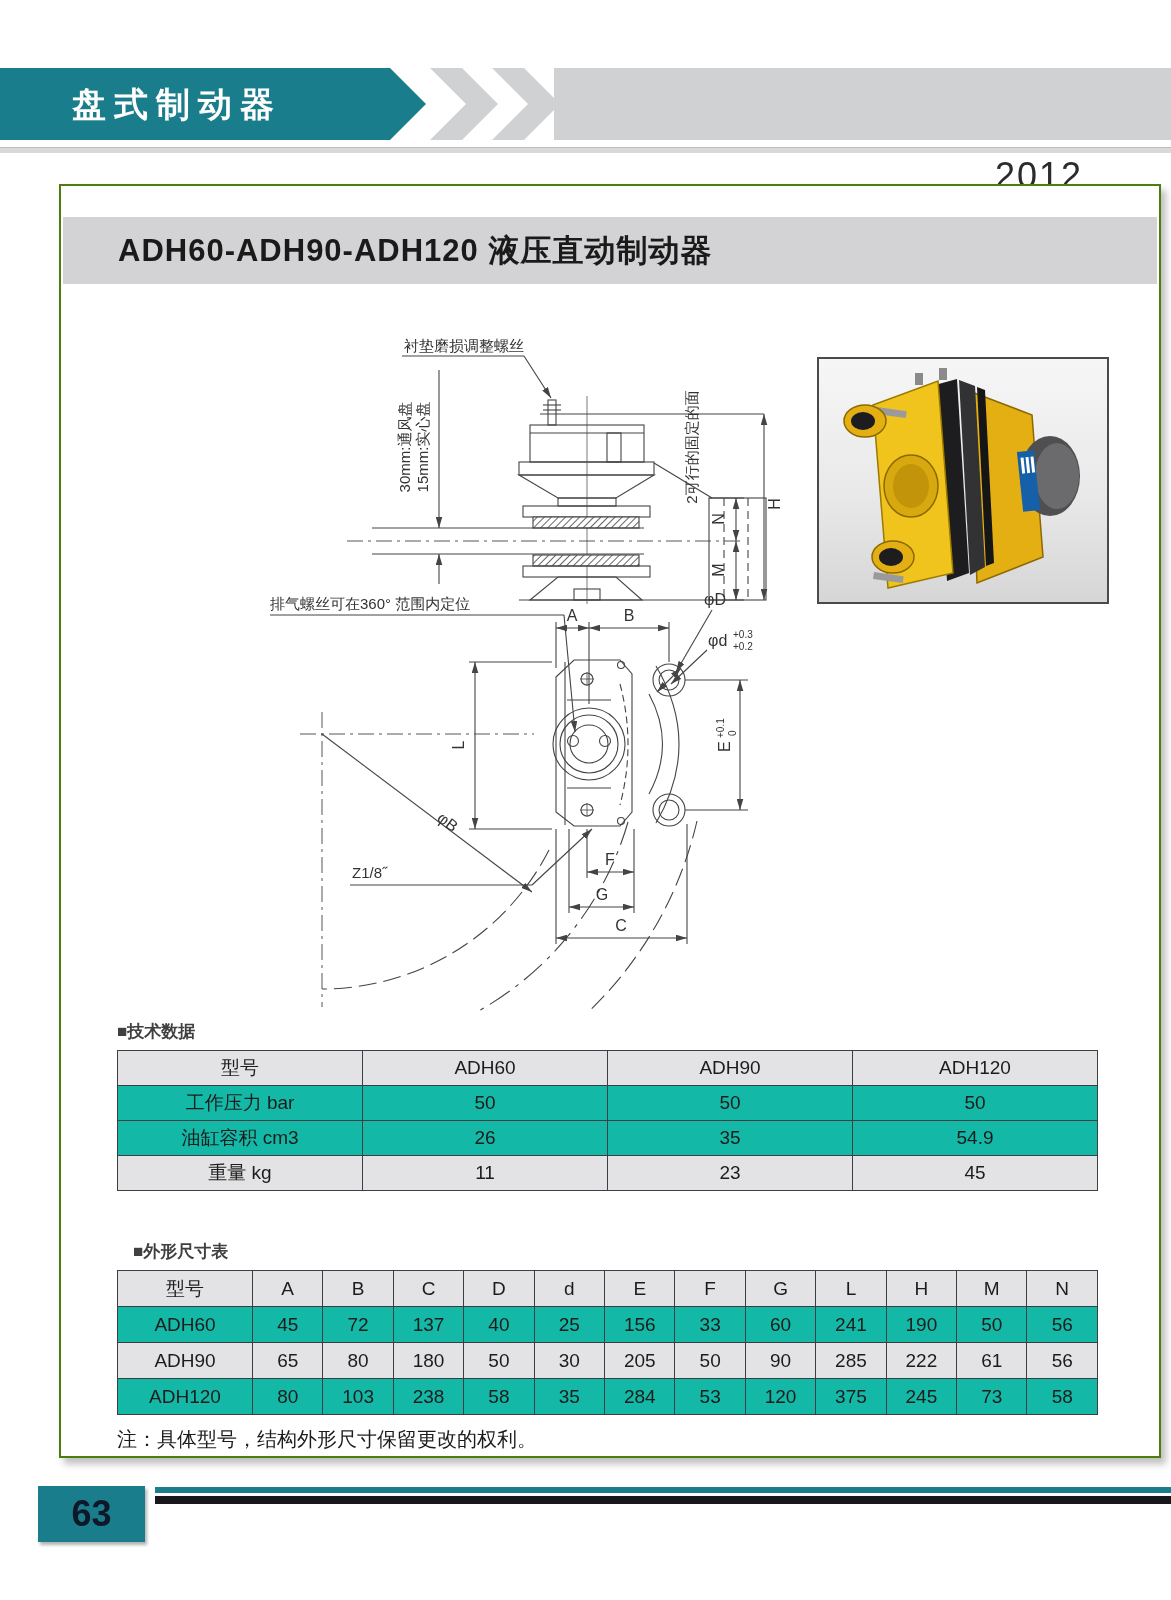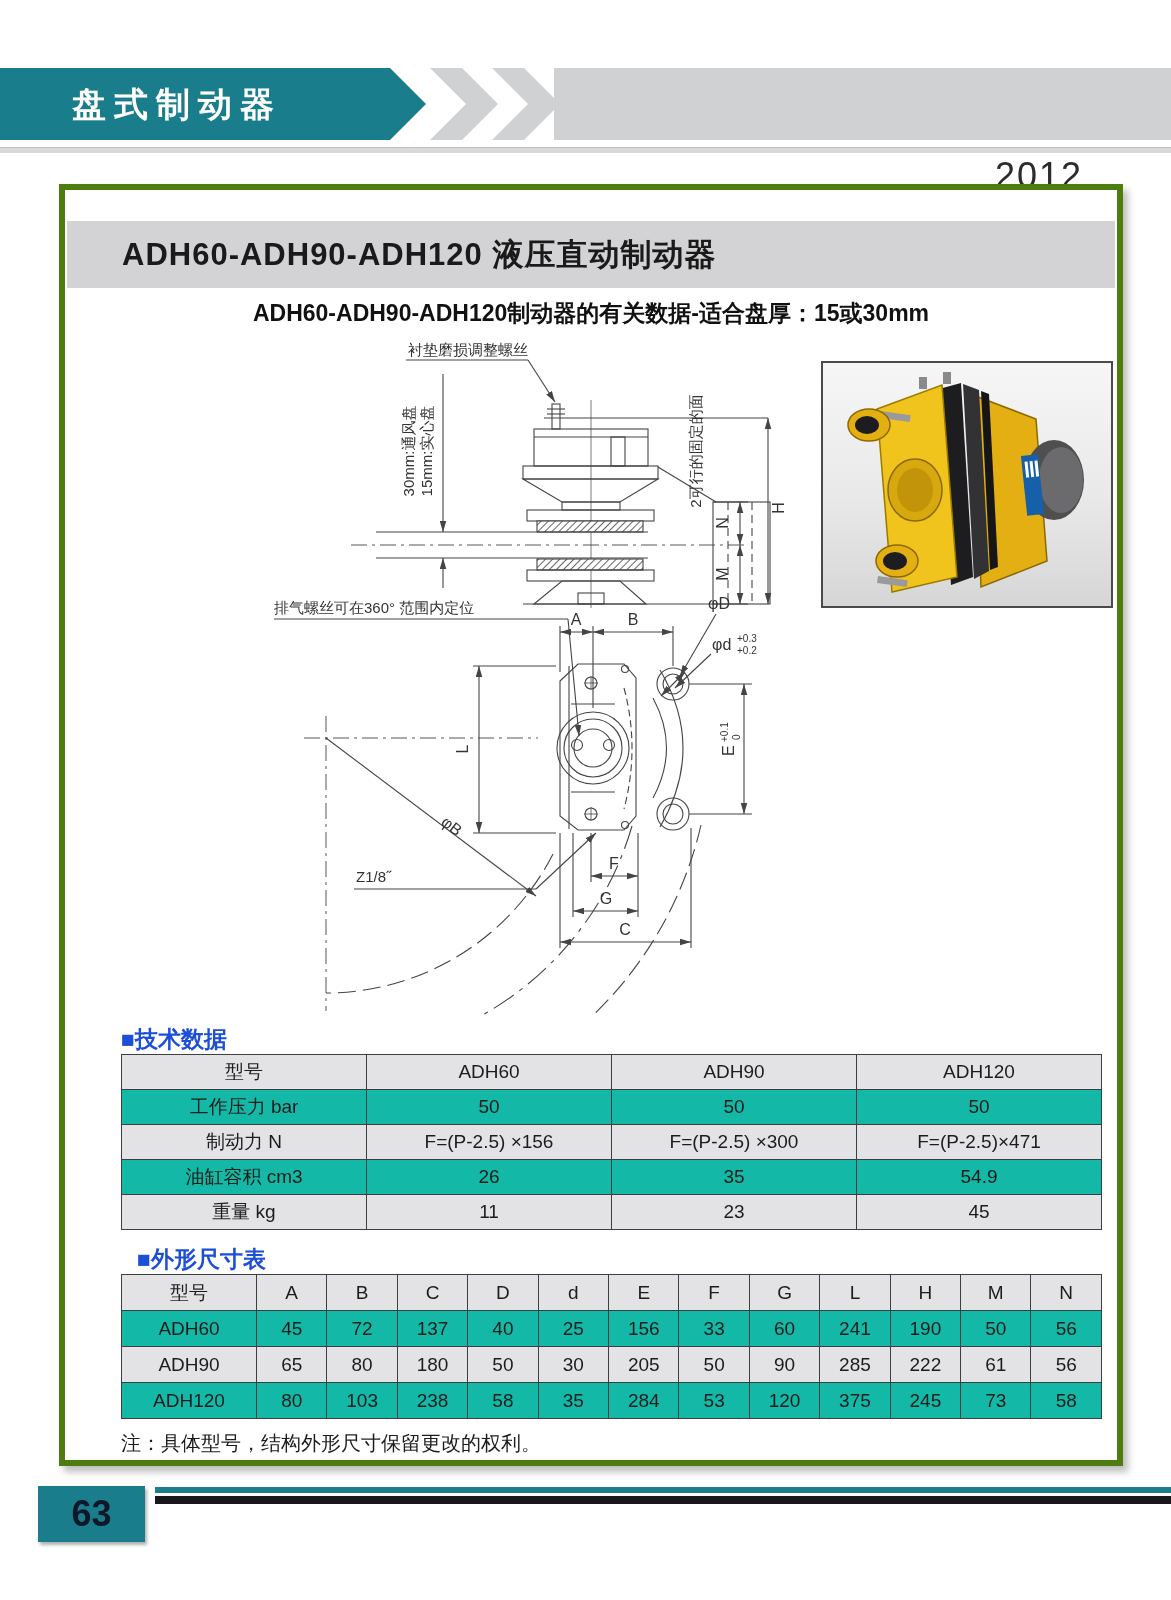--- a/index.html
+++ b/index.html
@@ -8,34 +8,34 @@
   
   .banner{position:absolute;left:0;top:68px;width:1171px;height:72px;}
   .banner svg{position:absolute;left:0;top:0;}
   .banner-title{position:absolute;left:72px;top:0;height:72px;line-height:72px;
         color:#ffffff;font-size:34px;font-weight:bold;letter-spacing:8px;}
   .year{position:absolute;left:995px;top:87px;font-size:36px;color:#2b2b2b;letter-spacing:2px;}
   .header-rule{position:absolute;left:0;top:147px;width:1171px;height:5px;
         background:#d9d9d9;border-top:1px solid #bdbdbd;}
   
   .content-box{position:absolute;left:59px;top:184px;width:1052px;height:1270px;
-        background:#fff;border:6px solid #4d7c0f;box-shadow:5px 6px 7px rgba(0,0,0,.25);}
+        background:#fff;border:2px solid #4d7c0f;box-shadow:5px 6px 7px rgba(0,0,0,.25);padding-left:46px;}
   .title-band{position:absolute;left:2px;right:2px;top:31px;height:67px;background:#d3d3d5;}
   .title-band .t{position:absolute;left:55px;top:0;height:67px;line-height:67px;
         font-size:31px;font-weight:bold;color:#1a1a1a;letter-spacing:1px;}
   .subtitle{position:absolute;left:0;right:0;top:108px;text-align:center;
         font-size:23px;font-weight:bold;color:#111;}
   
   .drawing{position:absolute;left:3px;top:146px;}
   .drawing text{fill:#333;}
   
   .photo{position:absolute;left:756px;top:171px;width:288px;height:243px;
         border:2px solid #4a4a4e;background:linear-gradient(180deg,#f6f6f6 0%,#e9e9e9 55%,#d6d6d6 100%);}
   
-  .sec-title{position:absolute;left:56px;font-size:23px;font-weight:bold;color:#1d4ed8;}
+  .sec-title{position:absolute;left:56px;font-size:17px;font-weight:bold;color:#404040;}
   .sec-tech{top:834px;}
   .sec-dim{top:1054px;margin-left:16px;}
   table.dt{position:absolute;left:56px;border-collapse:collapse;table-layout:fixed;
         font-size:19px;color:#1c1c1c;}
   table.dt td{border:1.6px solid #3d3e42;text-align:center;vertical-align:middle;padding:0;}
   table.tech{top:864px;width:981px;}
   table.tech td{height:34px;}
   table.dim{top:1084px;width:981px;}
   table.dim td{height:35px;}
   tr.gray td{background:#e3e3e5;}
@@ -63,21 +63,20 @@
     <div class="banner-title">盘式制动器</div>
     <div class="year">2012</div>
   </div>
   <div class="header-rule"></div>
 
   <div class="content-box">
 
     <div class="title-band">
       <div class="t">ADH60-ADH90-ADH120 液压直动制动器</div>
     </div>
-    <div class="subtitle">ADH60-ADH90-ADH120制动器的有关数据-适合盘厚：15或30mm</div>
 
     <svg class="drawing" width="1048" height="680" viewBox="0 0 1048 680">
       <defs>
         <marker id="arr" viewBox="0 0 10 6" refX="10" refY="3" markerWidth="11" markerHeight="7" orient="auto-start-reverse" markerUnits="userSpaceOnUse">
           <path d="M0,0 L10,3 L0,6 Z" fill="#444"></path>
         </marker>
         <pattern id="hatch" width="5" height="5" patternUnits="userSpaceOnUse" patternTransform="rotate(45)">
           <rect width="5" height="5" fill="#fff"></rect>
           <line x1="0" y1="0" x2="0" y2="5" stroke="#555" stroke-width="1.8"></line>
         </pattern>
@@ -277,26 +276,20 @@
         <td>ADH60</td>
         <td>ADH90</td>
         <td>ADH120</td>
       </tr>
       <tr class="white">
         <td>工作压力 bar</td>
         <td>50</td>
         <td>50</td>
         <td>50</td>
       </tr>
-      <tr class="gray">
-        <td>制动力 N</td>
-        <td>F=(P-2.5) ×156</td>
-        <td>F=(P-2.5) ×300</td>
-        <td>F=(P-2.5)×471</td>
-      </tr>
       <tr class="white">
         <td>油缸容积 cm3</td>
         <td>26</td>
         <td>35</td>
         <td>54.9</td>
       </tr>
       <tr class="gray">
         <td>重量 kg</td>
         <td>11</td>
         <td>23</td>

